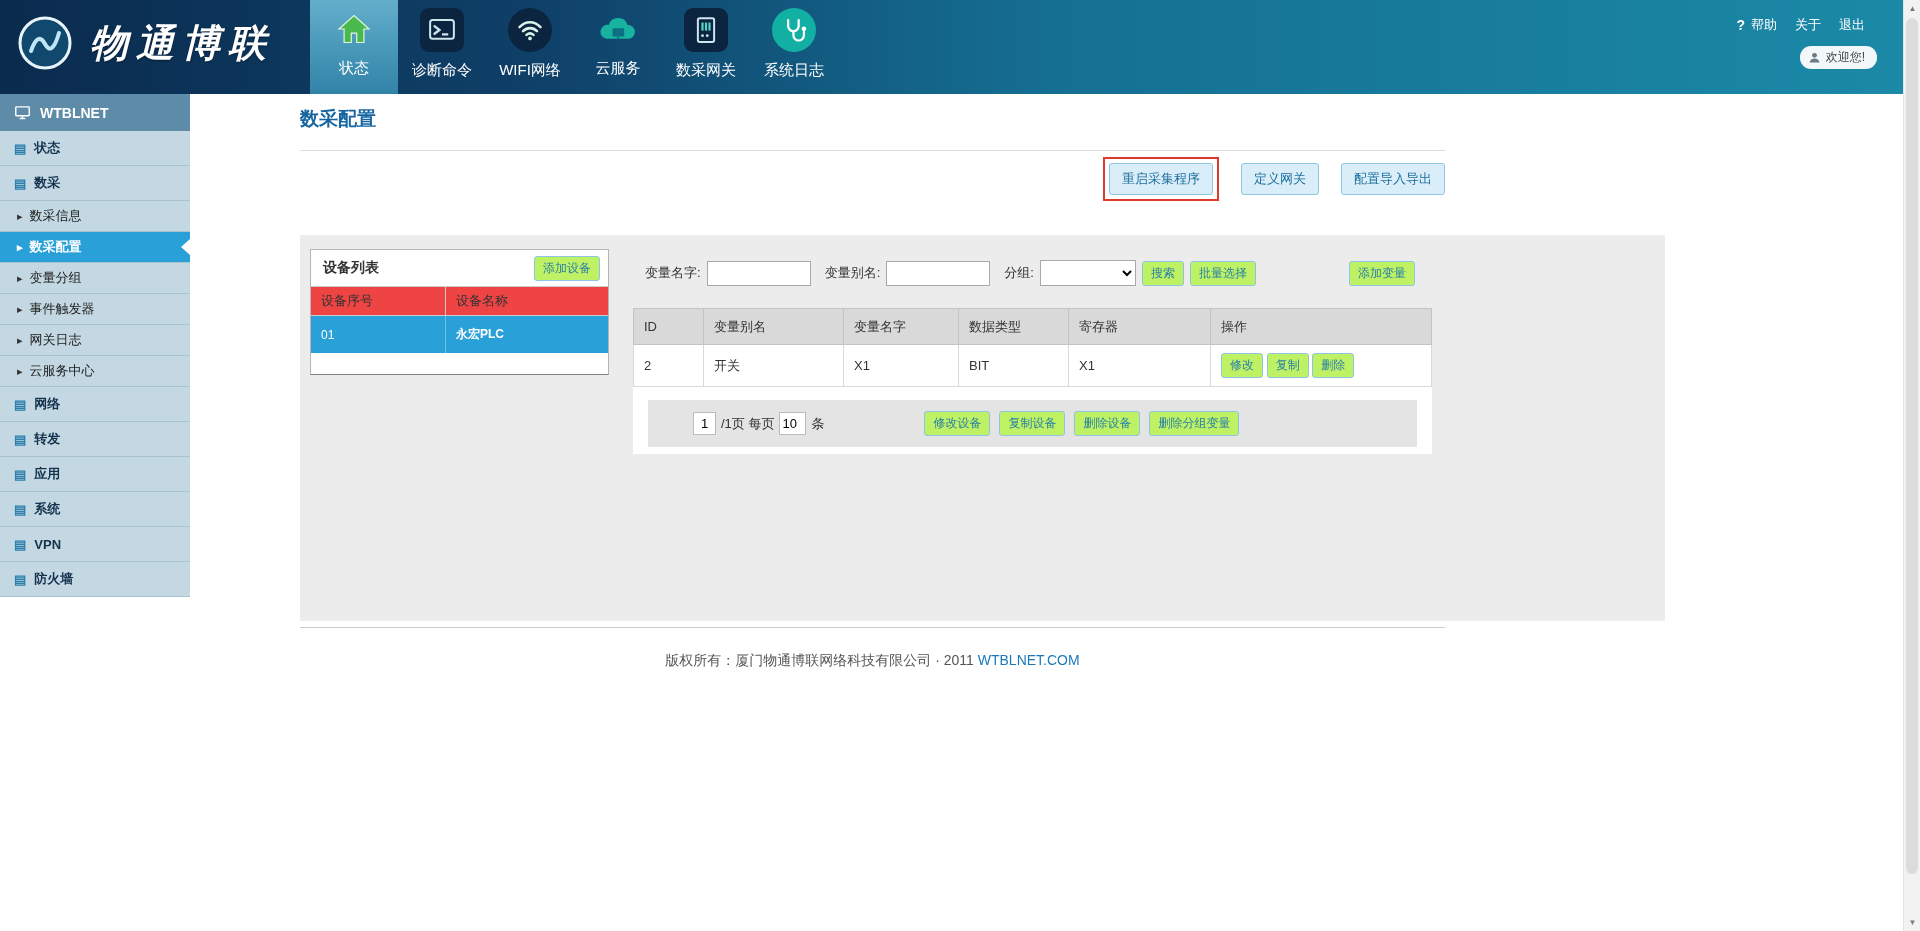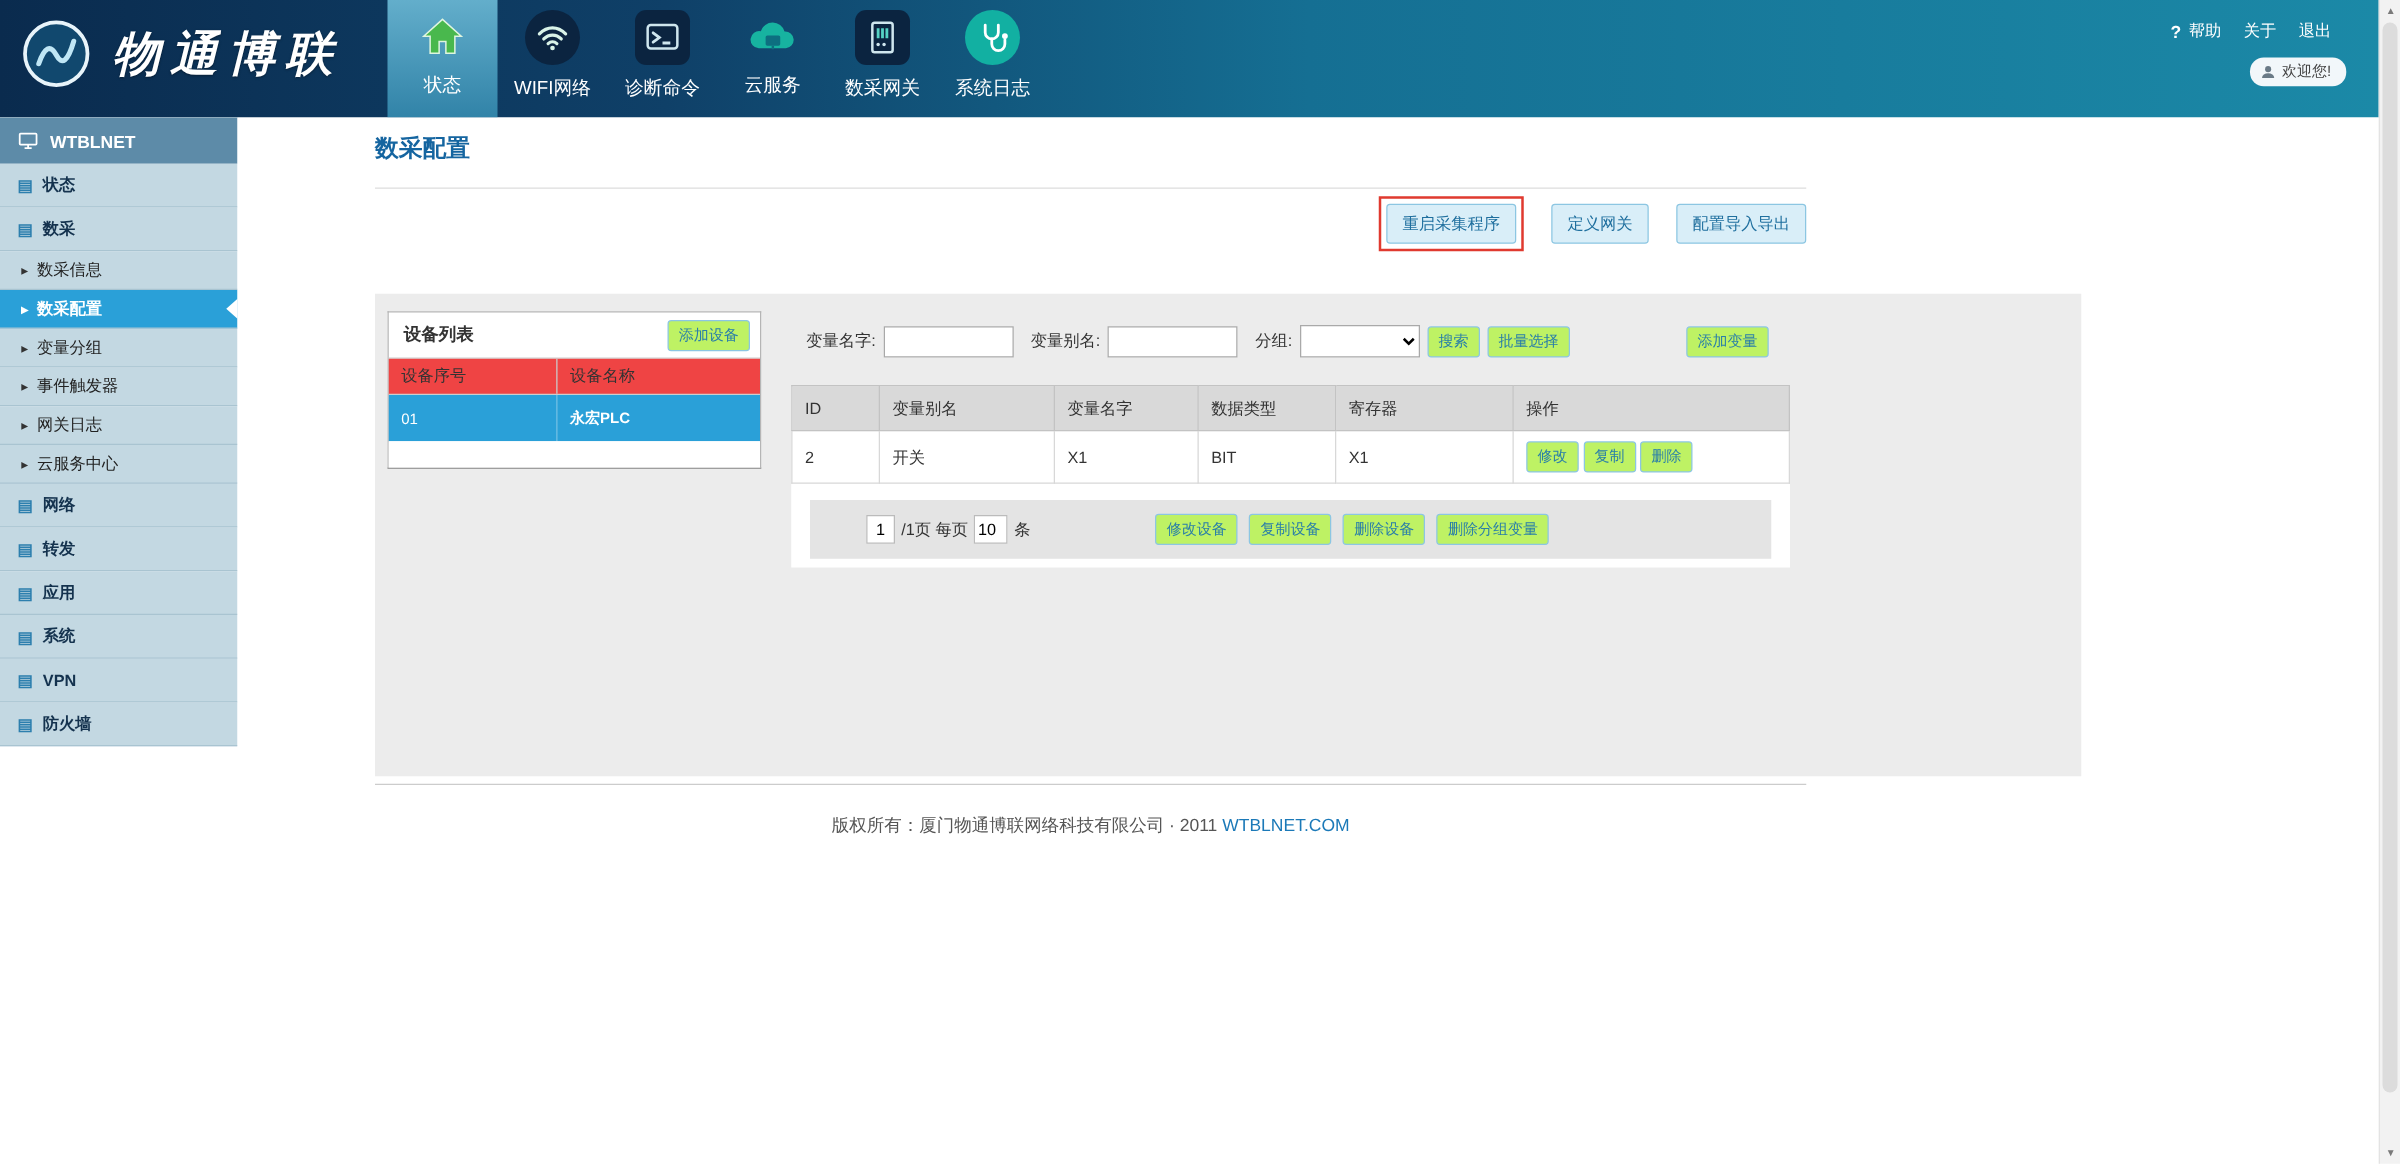--- a/index.html
+++ b/index.html
@@ -133,42 +133,42 @@
     <div class="tab active">
       <div class="ticon tile none">
         <svg width="36" height="36" viewBox="0 0 24 24">
           <path d="M12 3 L22 12 H18.6 V21 H13.8 V14.8 H10.2 V21 H5.4 V12 H2 Z" fill="#49b84d" stroke="#dff5df" stroke-width="0.8"></path>
         </svg>
       </div>
       <span class="tlabel">状态</span>
     </div>
     <div class="tab">
       <div class="ticon">
+          <div class="tile">
+        <svg width="30" height="30" viewBox="0 0 24 24">
+          <rect x="2.5" y="4" width="19" height="15" rx="2" fill="none" stroke="#cfe6ee" stroke-width="1.6"></rect>
+          <path d="M6 9 l4 3 -4 3" stroke="#cfe6ee" stroke-width="1.8" fill="none" stroke-linecap="round"></path>
+          <line x1="12" y1="15.5" x2="17" y2="15.5" stroke="#cfe6ee" stroke-width="1.8"></line>
+        </svg>
+      </div>
+        </div>
+      <span class="tlabel">诊断命令</span>
+    </div>
+    <div class="tab">
+      <div class="ticon">
           <div class="tile round">
         <svg width="28" height="28" viewBox="0 0 24 24" fill="none" stroke="#d9f3e8" stroke-width="2.2" stroke-linecap="round">
           <path d="M3 9.5 C8.5 4,15.5 4,21 9.5"></path>
           <path d="M6 13 C9.5 9.5,14.5 9.5,18 13"></path>
           <path d="M9 16.2 C10.8 14.6,13.2 14.6,15 16.2"></path>
           <circle cx="12" cy="19.2" r="1.6" fill="#d9f3e8" stroke="none"></circle>
         </svg>
       </div>
         </div>
       <span class="tlabel">WIFI网络</span>
-    </div>
-    <div class="tab">
-      <div class="ticon">
-          <div class="tile">
-        <svg width="30" height="30" viewBox="0 0 24 24">
-          <rect x="2.5" y="4" width="19" height="15" rx="2" fill="none" stroke="#cfe6ee" stroke-width="1.6"></rect>
-          <path d="M6 9 l4 3 -4 3" stroke="#cfe6ee" stroke-width="1.8" fill="none" stroke-linecap="round"></path>
-          <line x1="12" y1="15.5" x2="17" y2="15.5" stroke="#cfe6ee" stroke-width="1.8"></line>
-        </svg>
-      </div>
-        </div>
-      <span class="tlabel">诊断命令</span>
     </div>
     <div class="tab">
       <div class="ticon tile none">
         <svg width="44" height="34" viewBox="0 0 32 24">
           <path d="M8 19 a5 5 0 1 1 1.2-9.9 A7.2 7.2 0 0 1 23 9.2 a4.8 4.8 0 0 1 .8 9.8 Z" fill="#17b3a0"></path>
           <rect x="12" y="11.5" width="8.5" height="6" rx="1" fill="#0d6f80"></rect>
           <line x1="16.2" y1="17.5" x2="16.2" y2="19.5" stroke="#0d6f80" stroke-width="1.4"></line>
         </svg>
       </div>
       <span class="tlabel">云服务</span>

